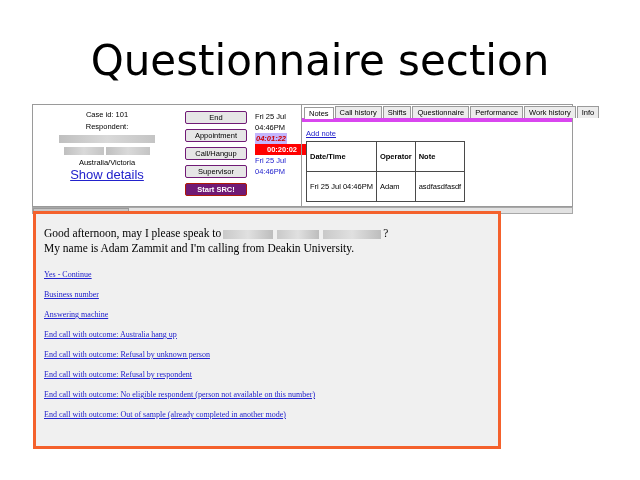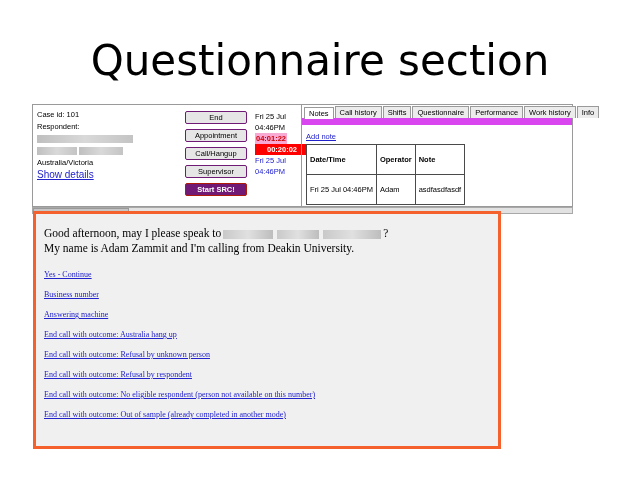--- a/index.html
+++ b/index.html
@@ -41,34 +41,34 @@
   
   .case-col {
     position: absolute;
     left: 4px;
     top: 4px;
     width: 140px;
     font-size: 7.5px;
     color: #000000;
     line-height: 12px;
   }
-  .case-col .row { white-space: nowrap; }
+  .case-col .row { white-space: nowrap; text-align: center; }
   .redact {
     display: inline-block;
     height: 8px;
     background: linear-gradient(90deg,#bfbfbf,#d9d9d9,#c4c4c4);
     vertical-align: middle;
   }
   .rd1 { width: 96px; }
   .rd2 { width: 40px; }
   .rd3 { width: 44px; }
   .showdetails {
     color: #2222cc;
     text-decoration: underline;
-    font-size: 10px;
+    font-size: 13px;
     cursor: pointer;
   }
 
   
   .btn-col {
     position: absolute;
     left: 152px;
     top: 6px;
     width: 62px;
   }
@@ -99,25 +99,26 @@
     position: absolute;
     left: 222px;
     top: 6px;
     width: 44px;
     font-size: 7.5px;
     line-height: 11px;
     color: #000;
   }
   .time-col .blue { color: #1a1acc; }
   .time-col .hi-yellow {
-    background: #f9a8d4;
+    background: #c4b5fd;
     color: #cc0000;
     font-weight: bold;
     display: inline-block;
     padding: 0 1px;
+    font-style: italic;
   }
   .time-col .hi-red {
     background: #ff0000;
     color: #ffffff;
     font-weight: bold;
     display: inline-block;
     padding: 0 12px;
   }
 
   
@@ -126,21 +127,21 @@
     left: 268px;
     top: 0;
     right: 0;
     bottom: 0;
     border-left: 1px solid #9a9a9a;
   }
   .tabstrip {
     display: flex;
     align-items: flex-end;
     height: 13px;
-    border-bottom: 7px solid #d946ef;
+    border-bottom: 4px solid #d946ef;
     padding-left: 2px;
     background: #ffffff;
   }
   .tab {
     font-size: 7.5px;
     padding: 1px 4px;
     border: 1px solid #9a9a9a;
     border-bottom: none;
     background: #ececec;
     color: #000;

